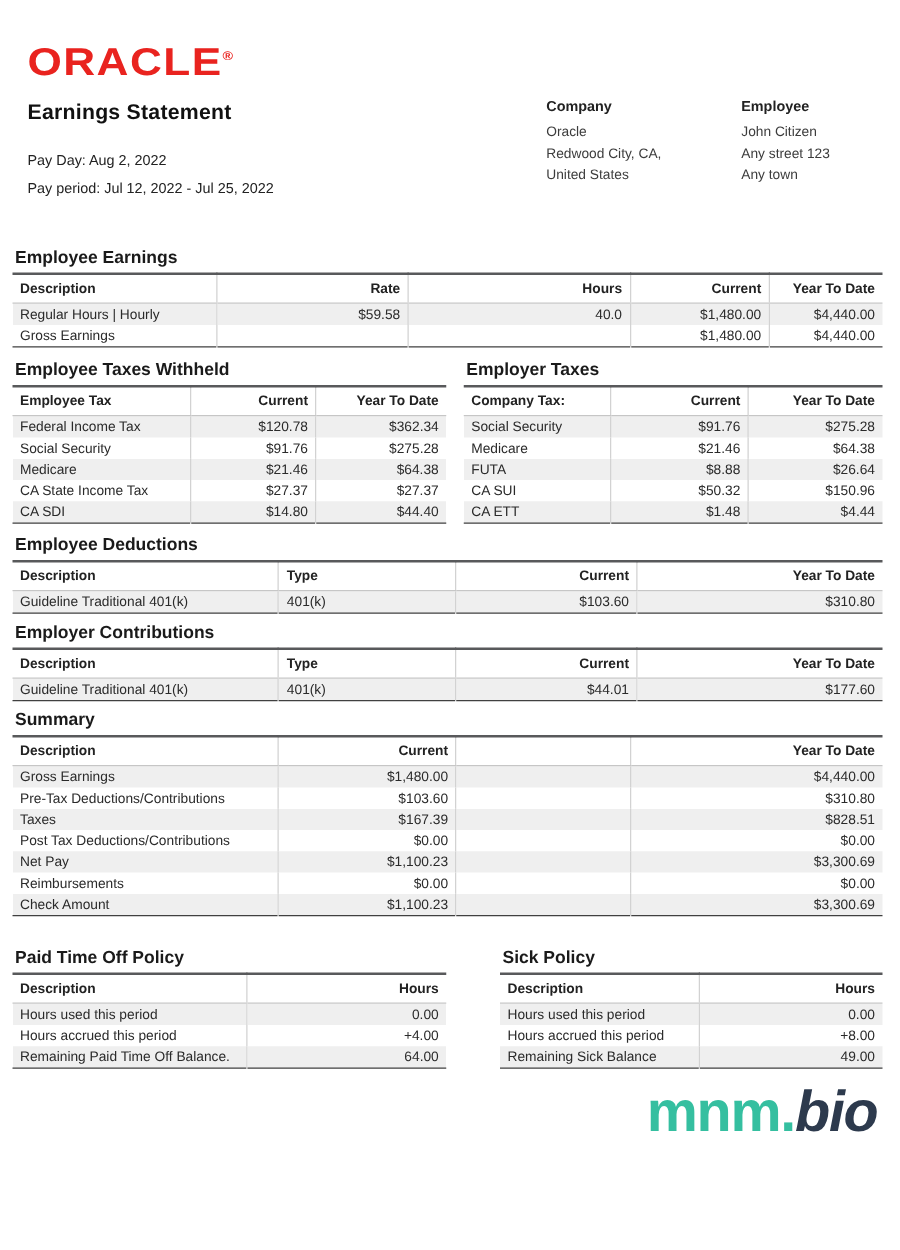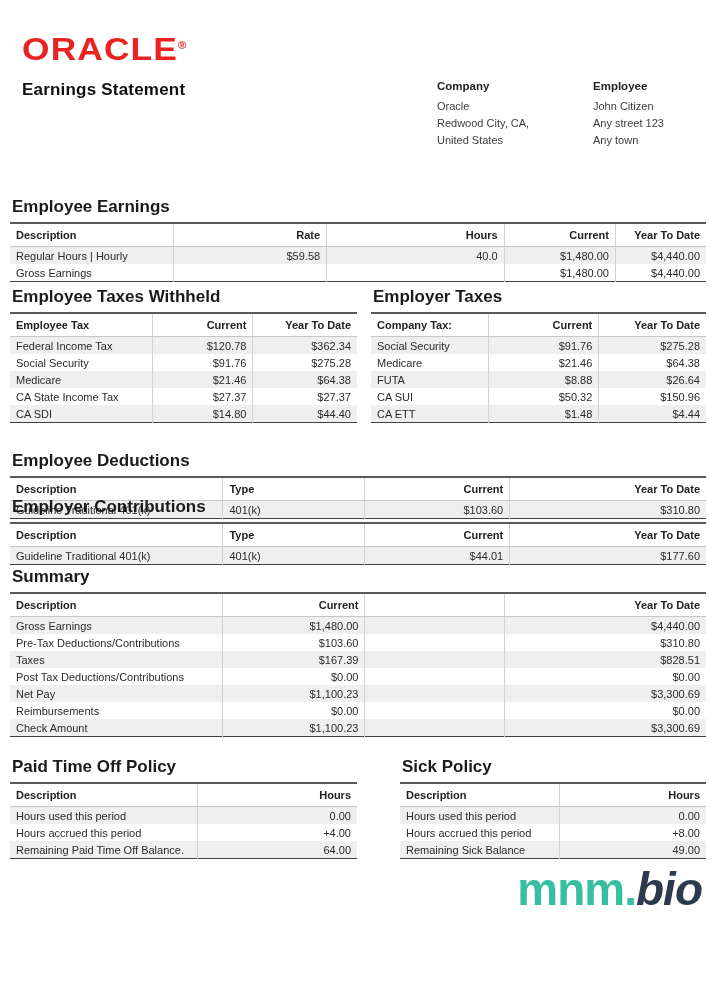--- a/index.html
+++ b/index.html
@@ -23,21 +23,21 @@
   }
   .pay-lines{position:absolute;left:22px;top:118px;font-size:11.5px;color:#222;}
   .pay-lines div{line-height:22px;}
   .addr-blocks{position:absolute;left:437px;top:80px;display:flex;}
   .addr-col{width:156px;font-size:11px;color:#3c3c3c;}
   .addr-col .addr-label{font-weight:700;color:#222;margin-bottom:6px;font-size:11.5px;}
   .addr-col div.addr-line{line-height:17px;}
 
   
   .section{position:absolute;left:10px;width:696px;}
-  .section-title{font-size:17px;font-weight:700;color:#1a1a1a;margin:0 0 5px 2px;}
+  .section-title{font-size:14px;font-weight:700;color:#1a1a1a;margin:0 0 5px 2px;}
   .two-col{display:flex;align-items:flex-start;}
 
   table.stmt-table{
     border-collapse:collapse;table-layout:fixed;width:100%;
     border-top:2px solid #58595b;border-bottom:1px solid #404040;
     font-size:11px;
   }
   table.stmt-table th{
     font-weight:700;color:#222;height:22px;
     border-bottom:1px solid #c6c6c6;background:#fff;
@@ -48,21 +48,21 @@
   }
   table.stmt-table th,table.stmt-table td{border-left:1px solid #d2d2d2;padding:0 6px;}
   table.stmt-table th:first-child,table.stmt-table td:first-child{border-left:none;}
   table.stmt-table tr.shade td{background:#efefef;}
   .al-left{text-align:left;}
   .al-right{text-align:right;}
 
   
   #sec-earnings{top:197px;}
   #sec-taxes{top:287px;}
-  #sec-deductions{top:451px;}
+  #sec-deductions{top:427px;}
   #sec-contributions{top:497px;}
   #sec-summary{top:567px;}
   #sec-policies{top:757px;}
 
   .tbl-left{width:347px;}
   .tbl-gap-taxes{width:14px;flex:none;}
   .tbl-right-taxes{width:335px;}
   .tbl-gap-policies{width:43px;flex:none;}
   .tbl-right-policies{width:306px;}
 
@@ -76,20 +76,24 @@
 </style>
 </head>
 <body>
 
 <div class="page">
 
   <div class="logo" style="color: rgb(233, 35, 31);"><span>ORACLE</span><span class="reg">®</span></div>
 
   <div class="statement-title">Earnings Statement</div>
 
+  <div class="pay-lines">
+    <div>Pay Day: Aug 2, 2022</div>
+    <div>Pay period: Jul 12, 2022 - Jul 25, 2022</div>
+  </div>
 
   <div class="addr-blocks">
     <div class="addr-col">
       <div class="addr-label">Company</div>
       <div class="addr-line">Oracle</div>
       <div class="addr-line">Redwood City, CA,</div>
       <div class="addr-line">United States</div>
     </div>
     <div class="addr-col">
       <div class="addr-label">Employee</div>

